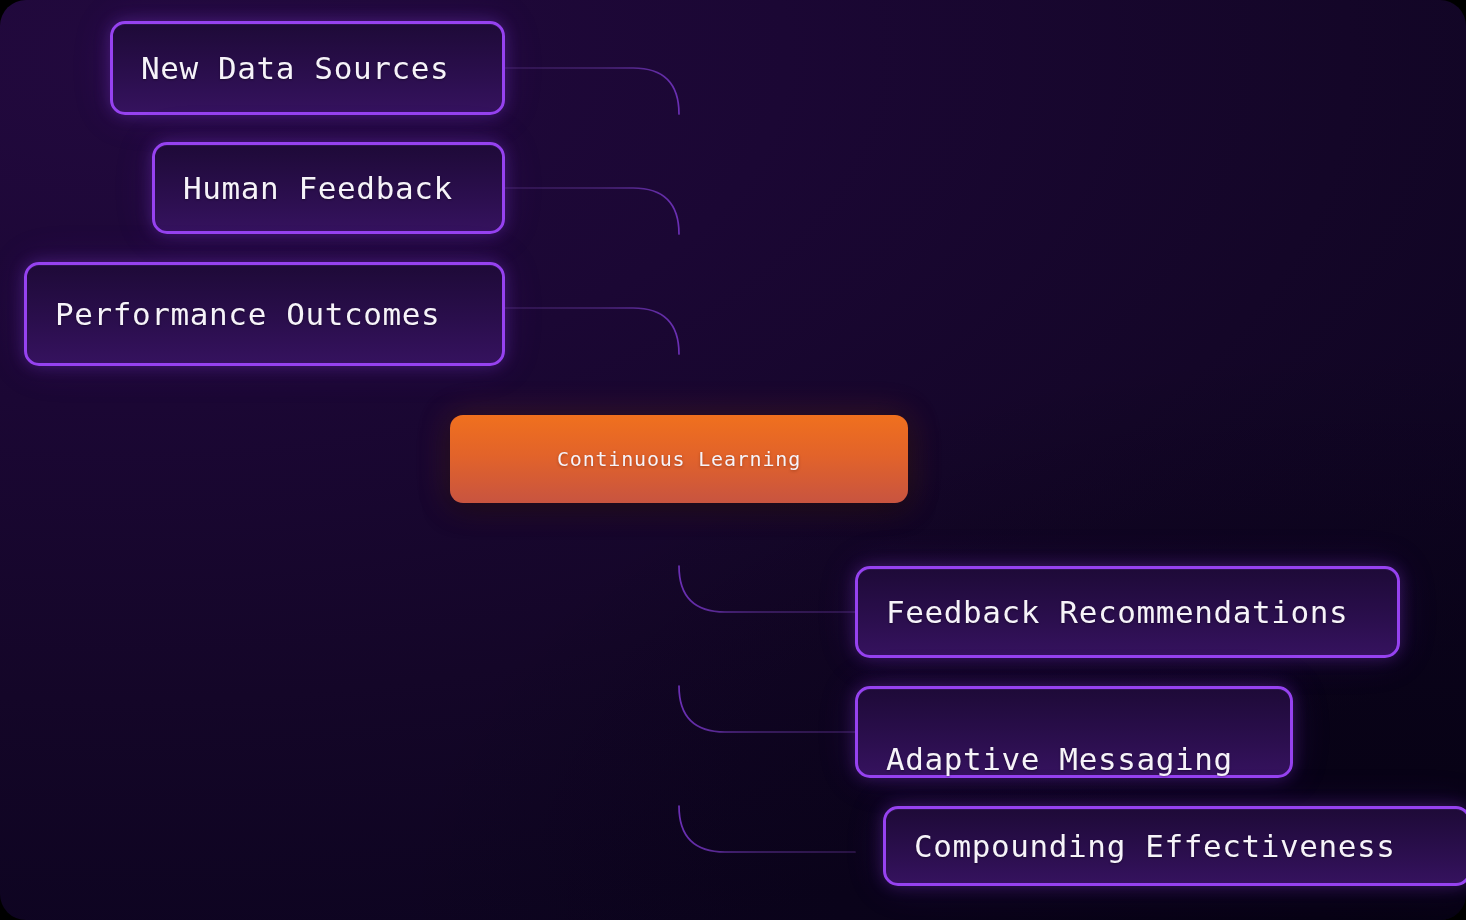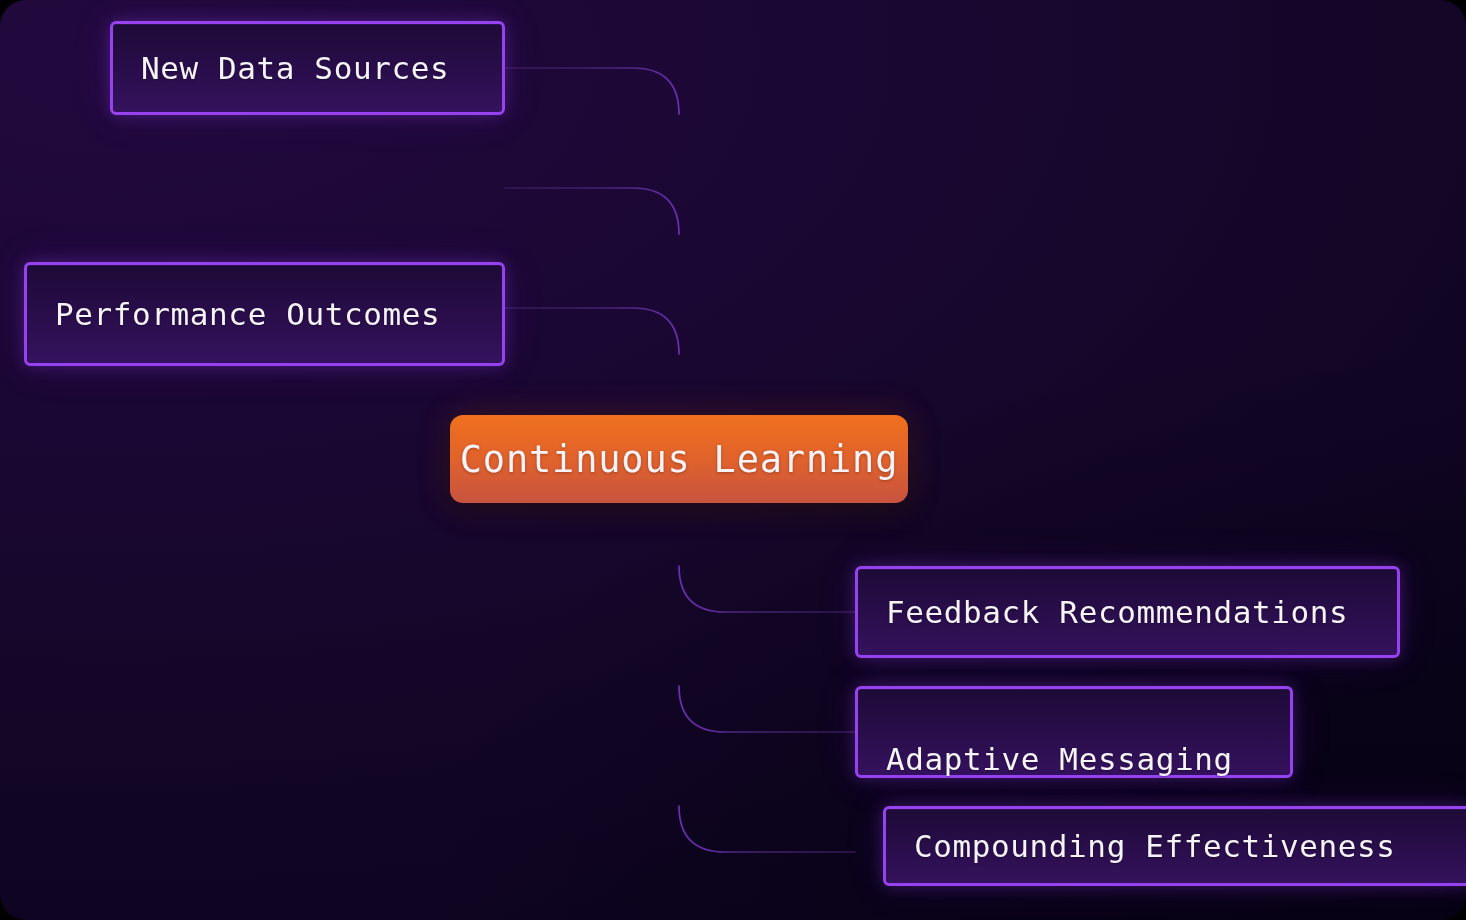--- a/index.html
+++ b/index.html
@@ -46,21 +46,21 @@
   .node {
     position: absolute;
     box-sizing: border-box;
     display: flex;
     align-items: center;
     z-index: 3;
   }
 
   .node-branch {
     border: 3px solid #9642F0;
-    border-radius: 6px;
+    border-radius: 15px;
     background: linear-gradient(180deg, #1E0A38 0%, #2A0E4C 55%, #35125E 100%);
     box-shadow:
       0 0 16px rgba(150,66,240,0.30),
       0 0 40px rgba(120,50,210,0.14),
       inset 0 1px 0 rgba(170,110,255,0.10);
     padding: 0 28px;
   }
 
   .node-center {
     border: none;
@@ -79,21 +79,21 @@
     font-family: "DejaVu Sans Mono", "Liberation Mono", monospace;
     font-size: 31px;
     font-weight: 400;
     letter-spacing: 0.6px;
     line-height: 1;
     white-space: nowrap;
     text-shadow: 0 1px 2px rgba(0,0,0,0.35);
   }
 
   .node-center .node-label {
-    font-size: 37px;
+    font-size: 20px;
     letter-spacing: 0.8px;
     text-shadow: 0 1px 3px rgba(90,25,0,0.40);
   }
 </style>
 </head>
 <body>
 
 <div id="canvas">
 
   <svg id="edges" viewBox="0 0 1466 920" xmlns="http://www.w3.org/2000/svg">
@@ -128,20 +128,23 @@
 
     <path d="M 679 566 Q 679 612 725 612 L 855 612" fill="none" stroke="url(#gradOut)" stroke-width="1.7" stroke-linecap="round"></path>
     <path d="M 679 686 Q 679 732 725 732 L 855 732" fill="none" stroke="url(#gradOut)" stroke-width="1.7" stroke-linecap="round"></path>
     <path d="M 679 806 Q 679 852 725 852 L 855 852" fill="none" stroke="url(#gradOut)" stroke-width="1.7" stroke-linecap="round"></path>
   </svg>
 
   <div class="node node-branch" style="left:110px; top:21px; width:395px; height:94px;">
     <span class="node-label">New Data Sources</span>
   </div>
 
+  <div class="node node-branch" style="left:152px; top:142px; width:353px; height:92px;">
+    <span class="node-label">Human Feedback</span>
+  </div>
 
   <div class="node node-branch" style="left:24px; top:262px; width:481px; height:104px;">
     <span class="node-label">Performance Outcomes</span>
   </div>
 
   <div class="node node-center" style="left:450px; top:415px; width:458px; height:88px;">
     <span class="node-label">Continuous Learning</span>
   </div>
 
   <div class="node node-branch" style="left:855px; top:566px; width:545px; height:92px;">

